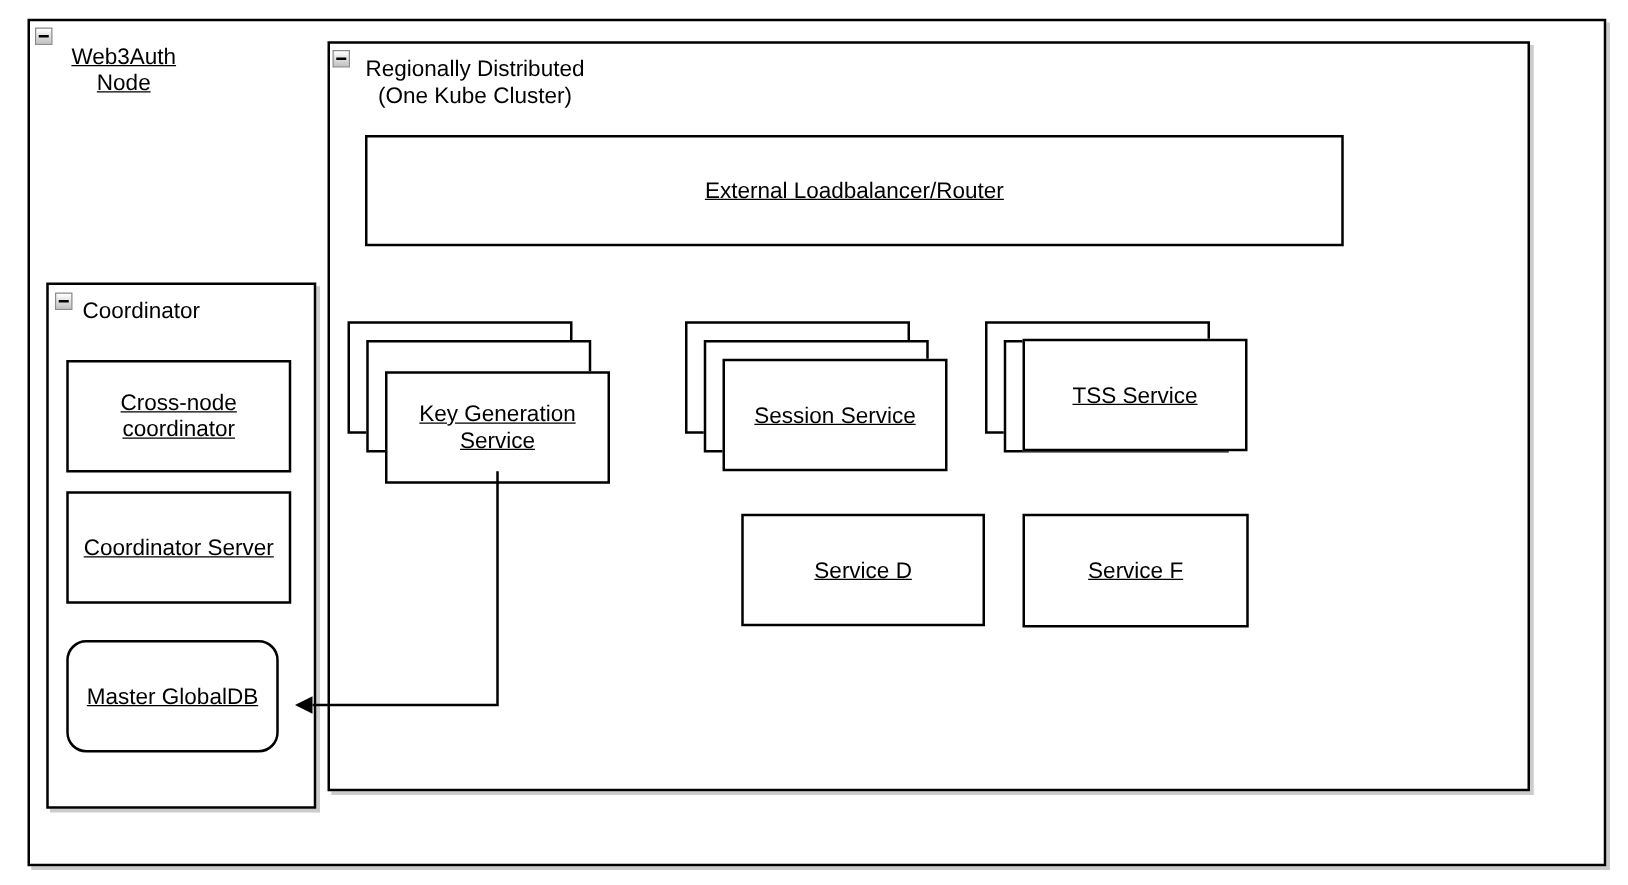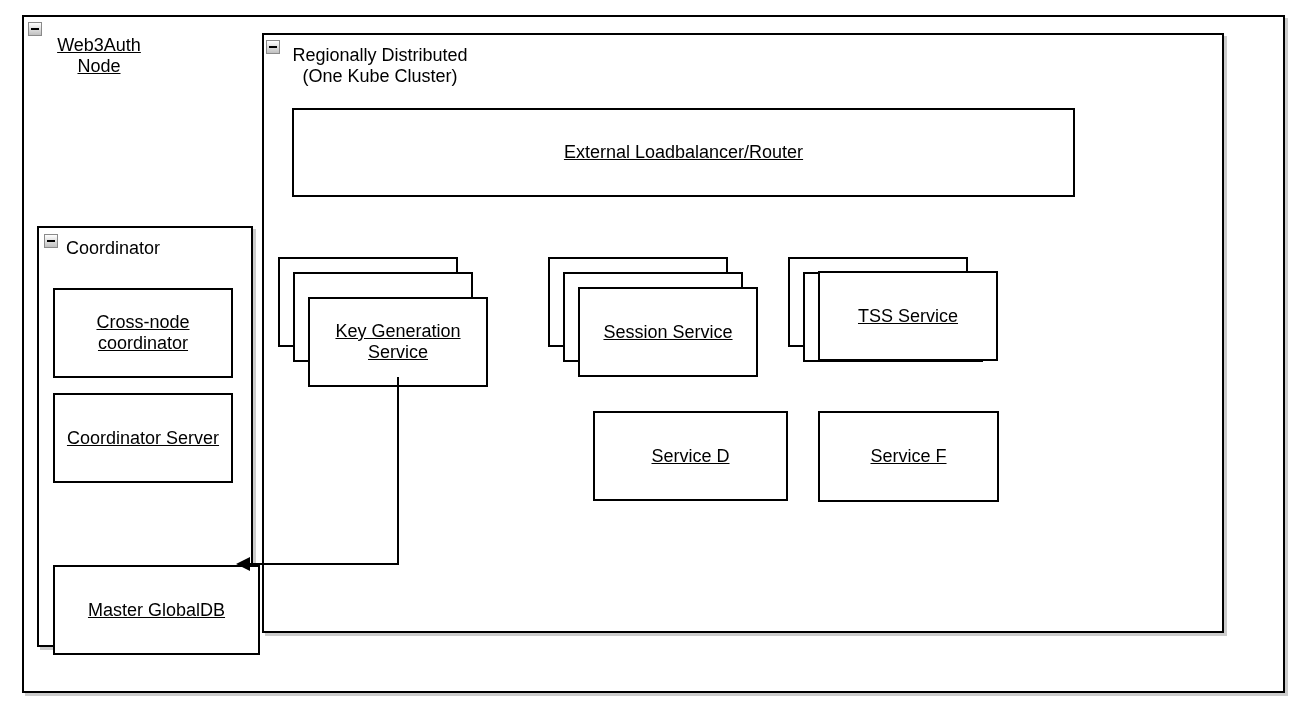--- a/index.html
+++ b/index.html
@@ -101,21 +101,21 @@
   <div class="node leaf" style="left:818px; top:411px; width:181px; height:91px;">
     <span>Service F</span>
   </div>
 
   <div class="node leaf" style="left:53px; top:288px; width:180px; height:90px;">
     <span>Cross-node coordinator</span>
   </div>
   <div class="node leaf" style="left:53px; top:393px; width:180px; height:90px;">
     <span>Coordinator Server</span>
   </div>
-  <div class="node leaf" style="left:53px; top:565px; width:207px; height:90px;">
+  <div class="node leaf" style="left:53px; top:512px; width:170px; height:90px;border-radius:16px;">
     <span>Master GlobalDB</span>
   </div>
 
   <svg class="overlay" width="1302" height="708">
     <path d="M 398 377 L 398 564 L 250 564" fill="none" stroke="#000000" stroke-width="2"></path>
     <polygon points="236,564 250,557 250,571" fill="#000000"></polygon>
   </svg>
 
 </div>
 

